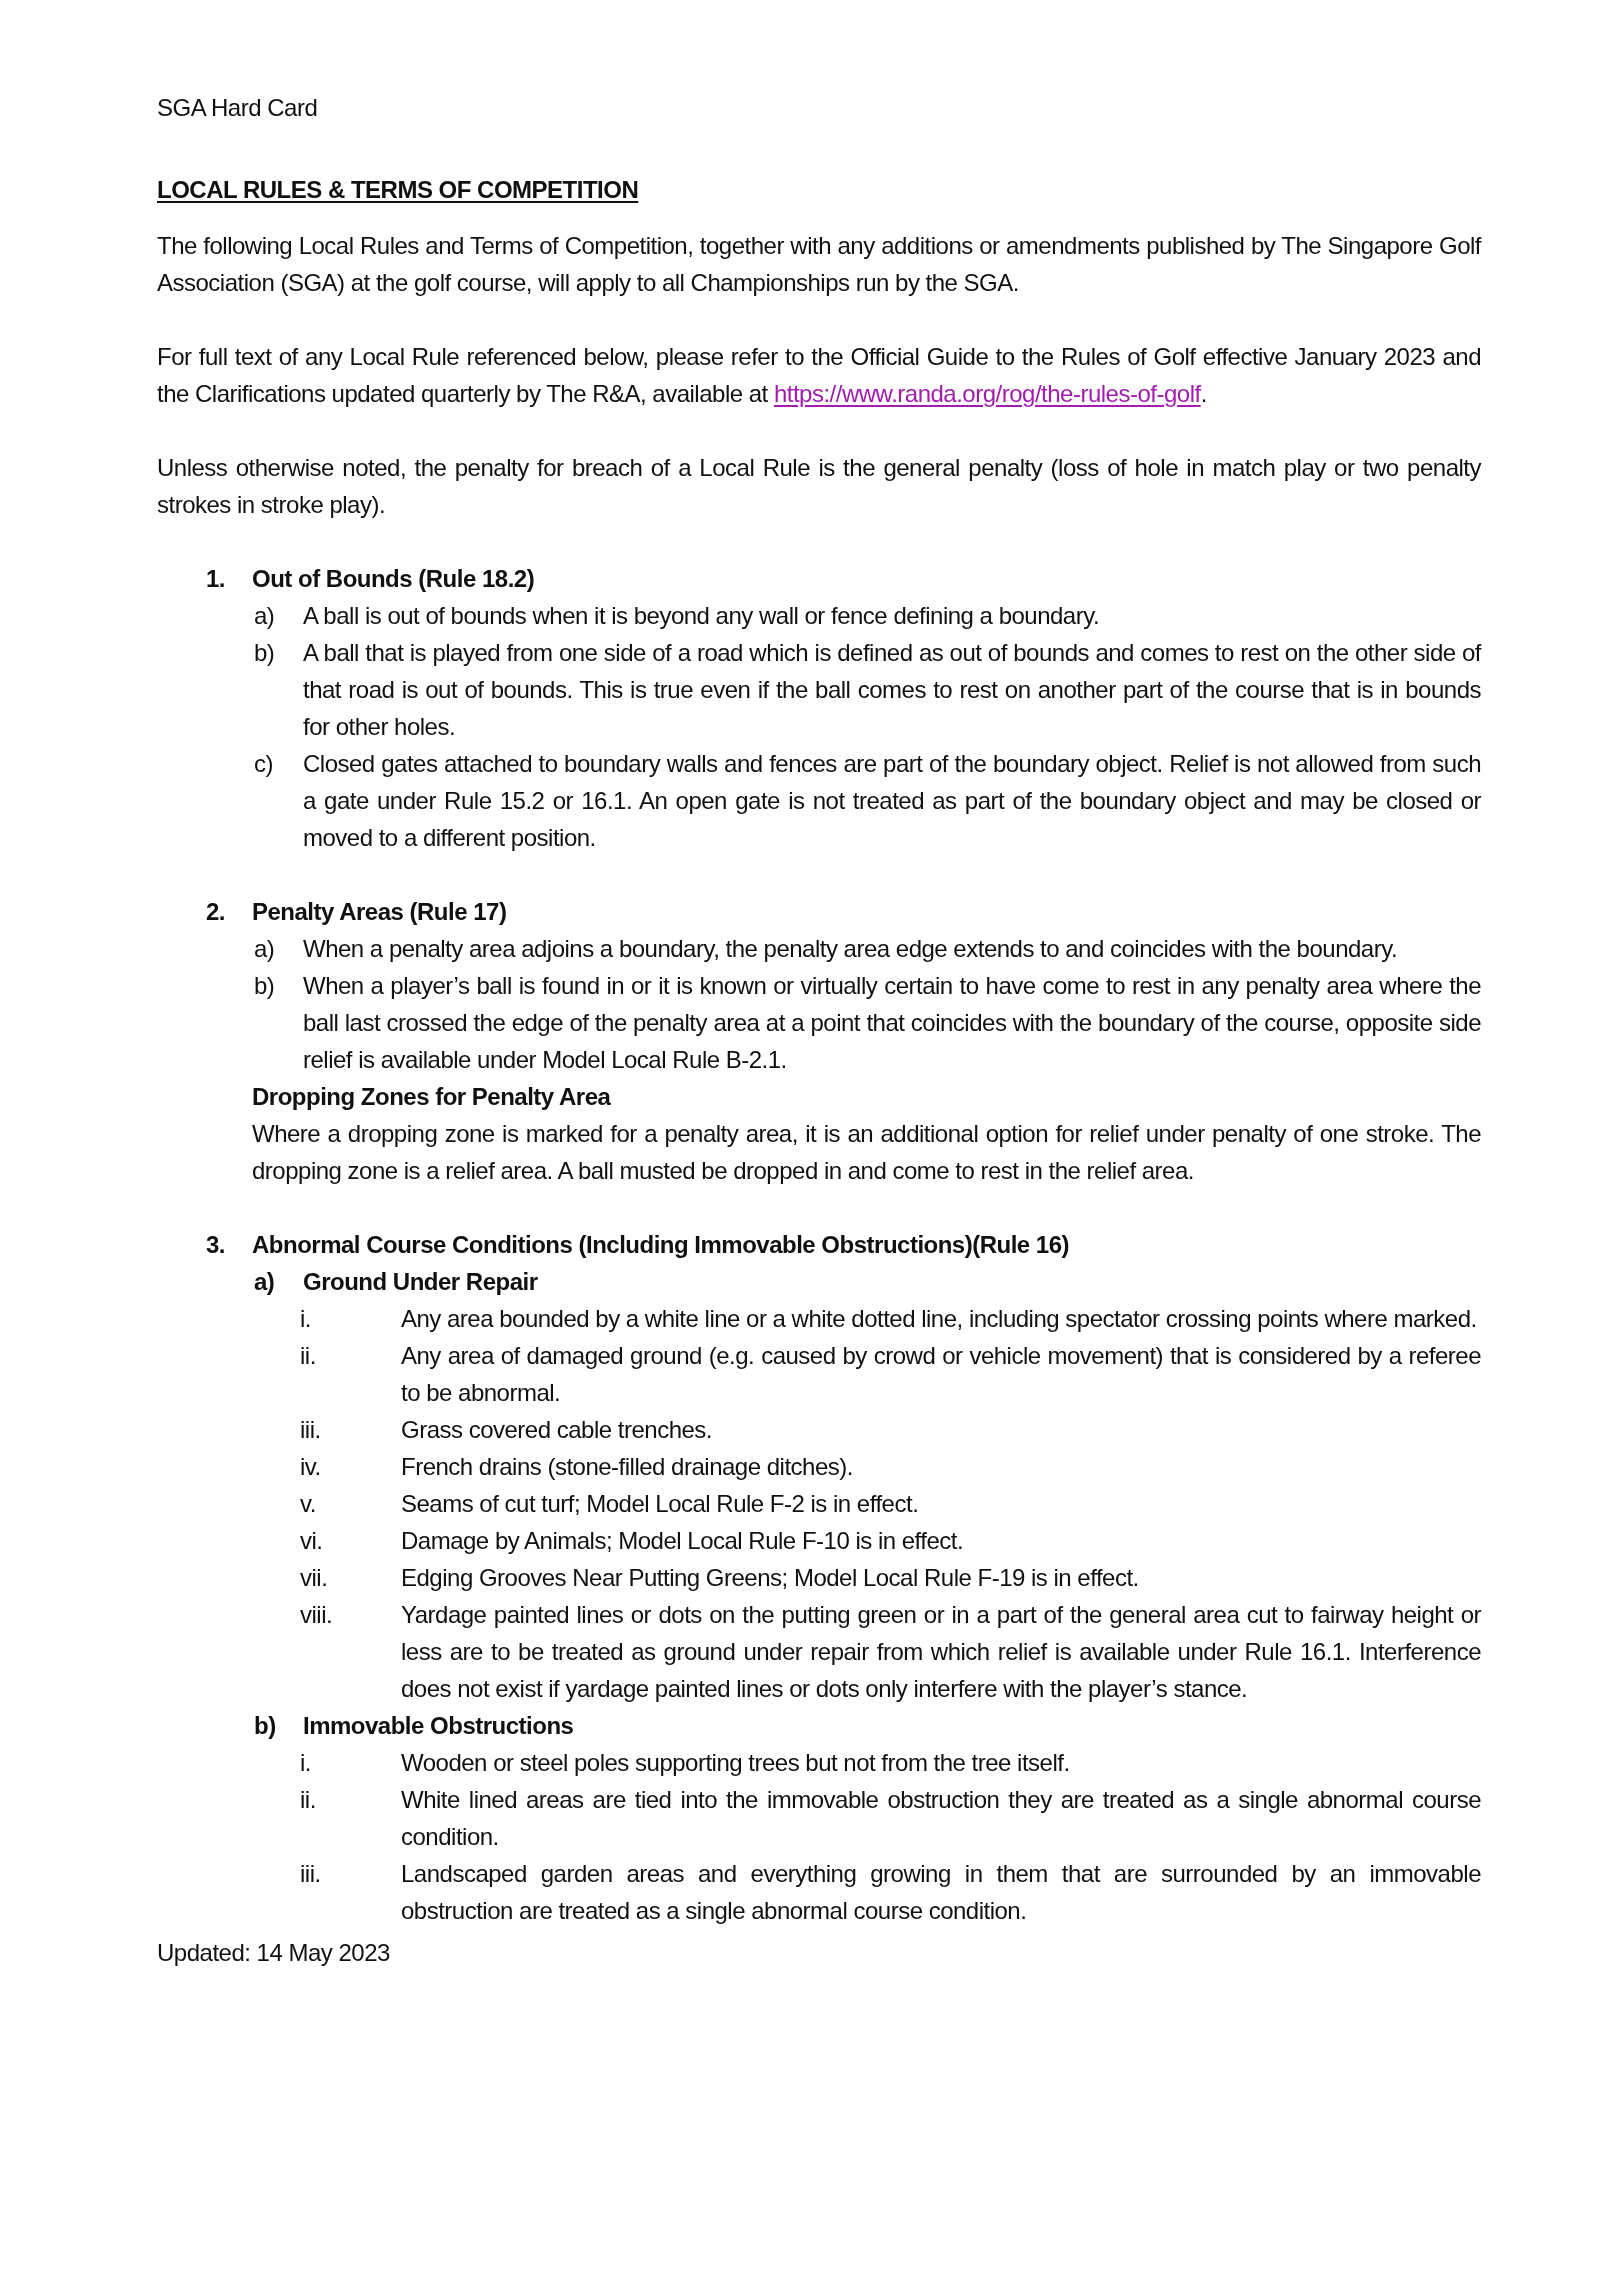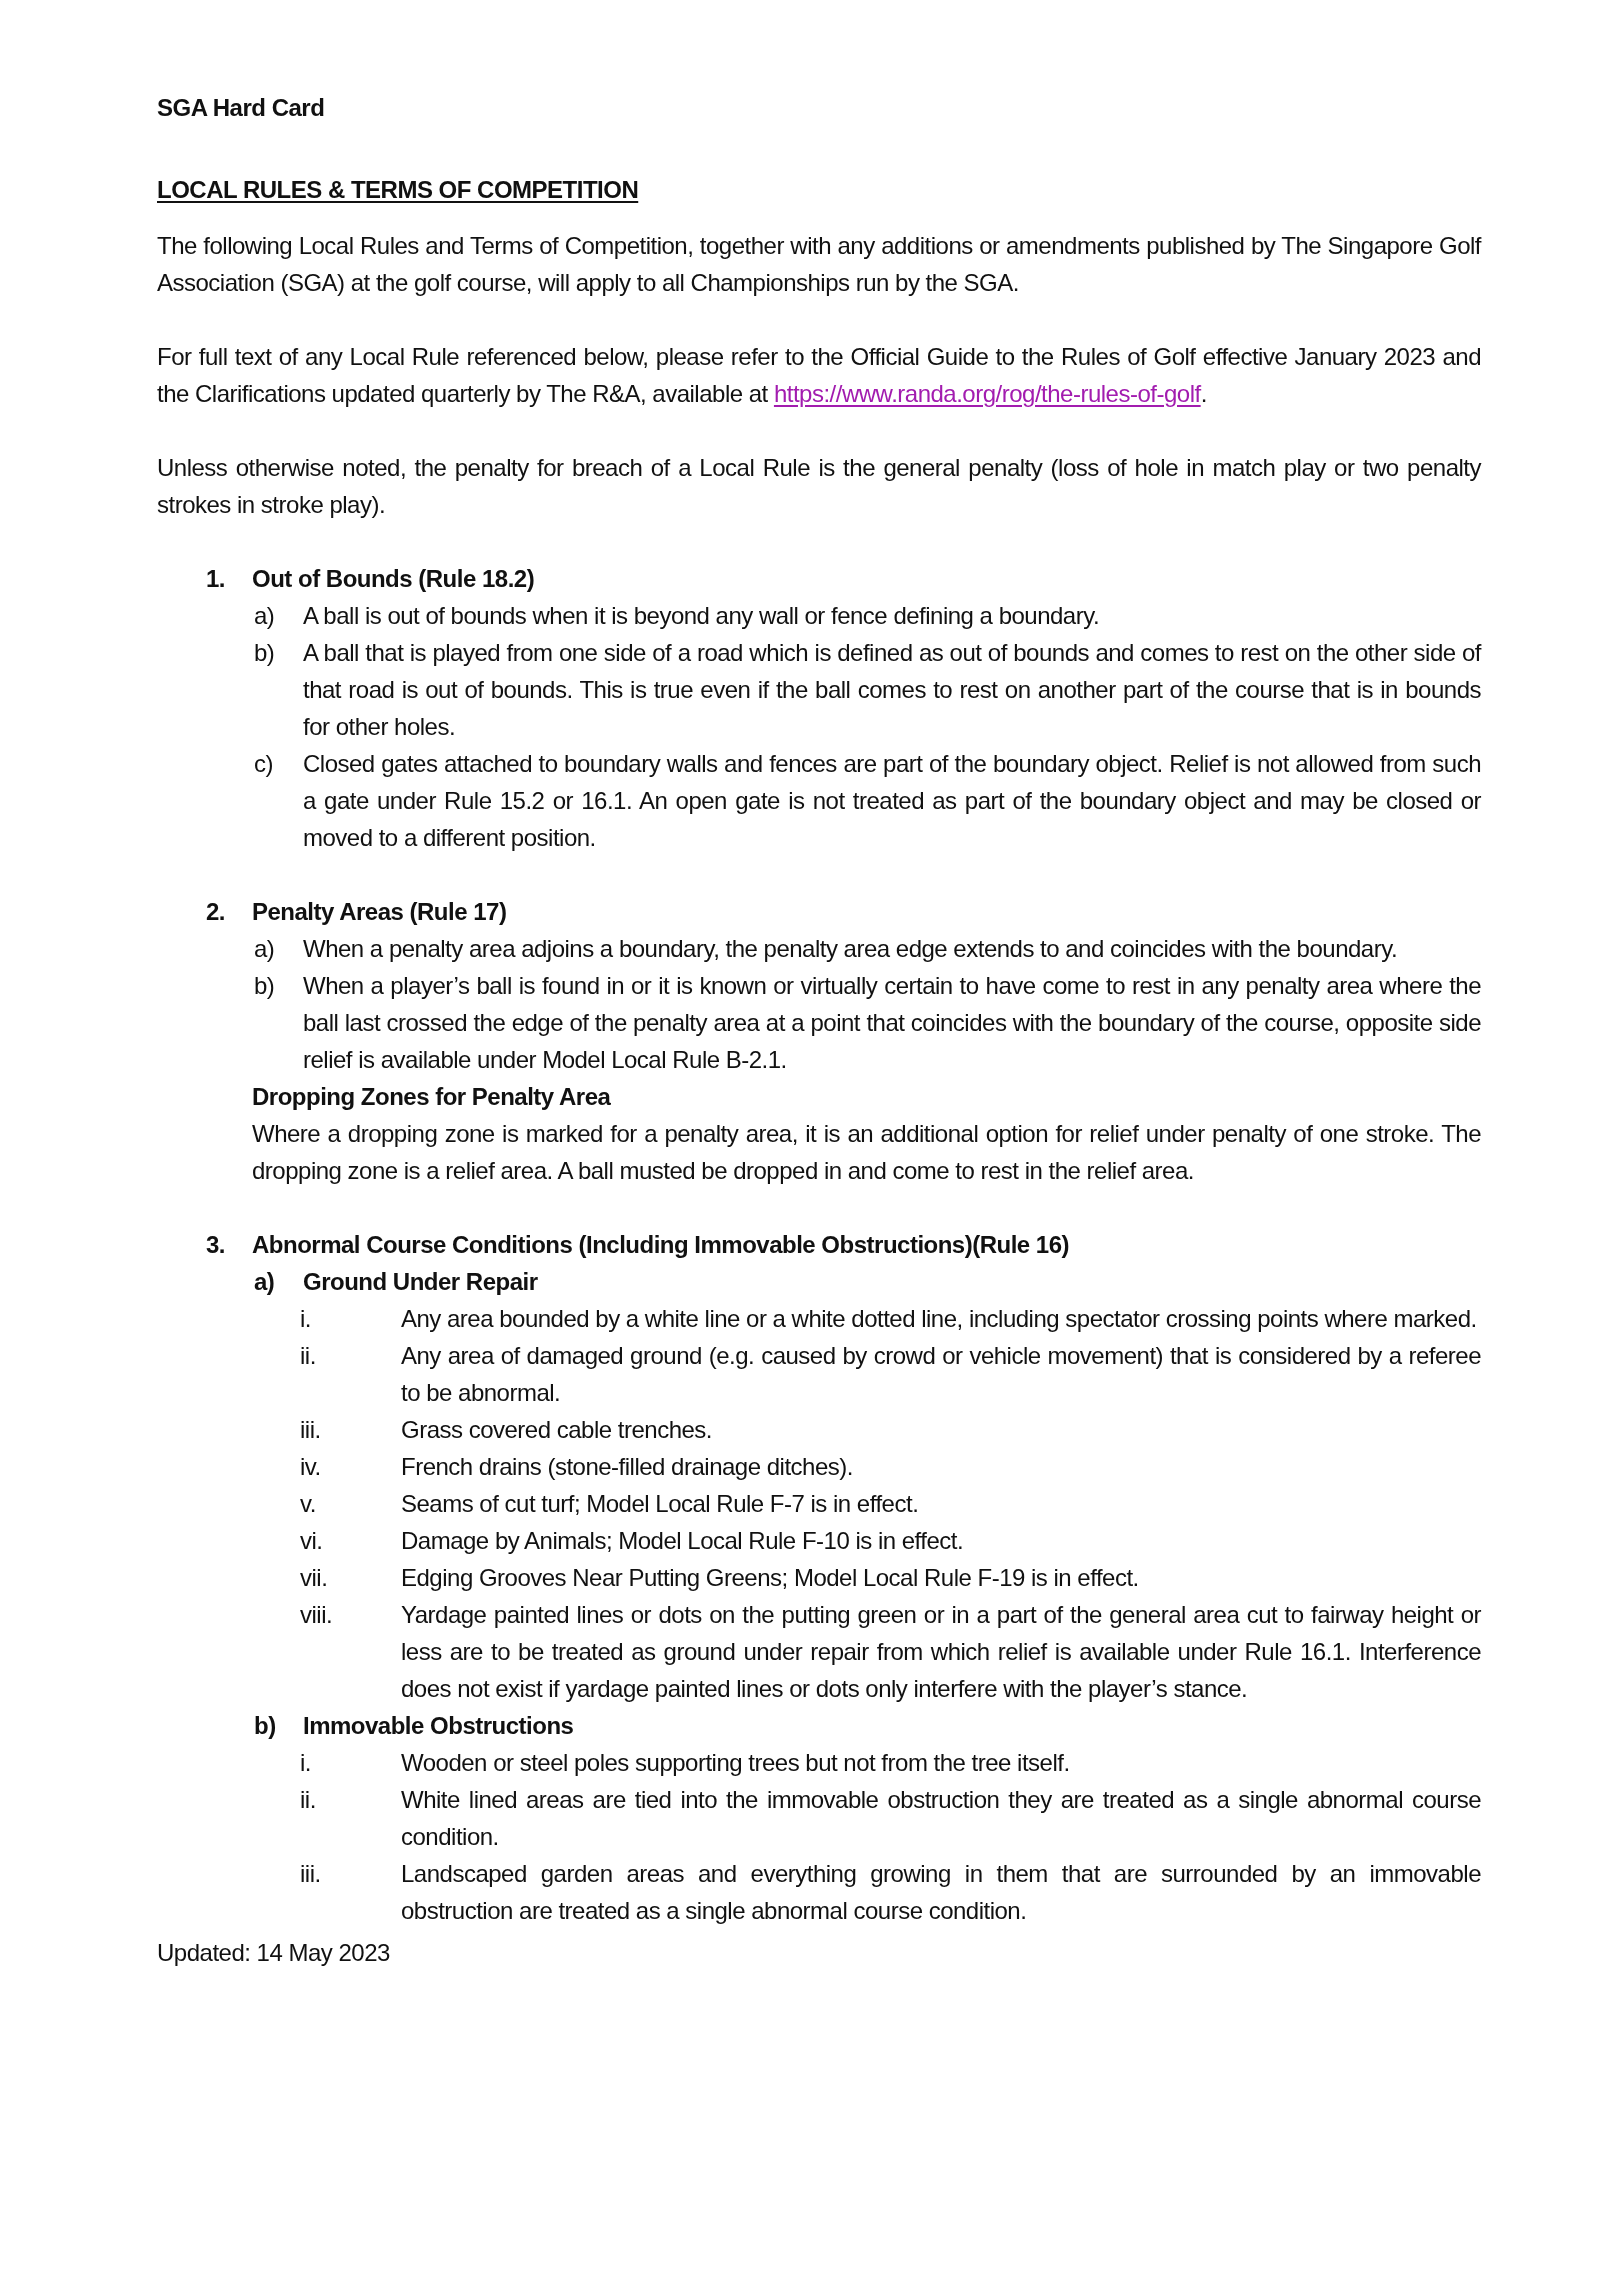--- a/index.html
+++ b/index.html
@@ -6,21 +6,21 @@
   body {
     width: 1623px; height: 2295px; position: relative; overflow: hidden;
     font-family: "Liberation Sans", "DejaVu Sans", sans-serif;
     color: #111111;
   }
   .page {
     position: absolute; left: 157px; top: 89px; width: 1324px;
     font-size: 24px; line-height: 37px; letter-spacing: -0.5px;
     word-spacing: 0px;
   }
-  .title { text-align: center; font-weight: bold; margin: 0; }
+  .title { text-align: center; font-weight: normal; margin: 0; }
   .subtitle { text-align: left; font-weight: bold; text-decoration: underline; margin: 45px 0 0 0; text-underline-offset: 3.2px; }
   p { margin: 0; text-align: justify; text-align-last: left; }
   .gap { height: 37px; }
   .para1 { margin-top: 19px; }
   a.link { color: #a21caf; text-decoration: underline; text-underline-offset: 3.2px; }
   .sec { position: relative; }
   .sec-head { position: relative; padding-left: 95px; font-weight: bold; }
   .sec-num { position: absolute; left: 49px; top: 0; font-weight: bold; }
   .item { position: relative; padding-left: 146px; text-align: justify; text-align-last: left; }
   .item .lbl { position: absolute; left: 97px; top: 0; }
@@ -92,21 +92,21 @@
     </div>
 
     <div class="item bold">
       <span class="lbl">a)</span>
       <span>Ground Under Repair</span>
     </div>
     <div class="sub"><span class="lbl">i.</span><span>Any area bounded by a white line or a white dotted line, including spectator crossing points where marked.</span></div>
     <div class="sub"><span class="lbl">ii.</span><span>Any area of damaged ground (e.g. caused by crowd or vehicle movement) that is considered by a referee to be abnormal.</span></div>
     <div class="sub"><span class="lbl">iii.</span><span>Grass covered cable trenches.</span></div>
     <div class="sub"><span class="lbl">iv.</span><span>French drains (stone-filled drainage ditches).</span></div>
-    <div class="sub"><span class="lbl">v.</span><span>Seams of cut turf; Model Local Rule F-7 is in effect.</span></div>
+    <div class="sub"><span class="lbl">v.</span><span>Seams of cut turf; Model Local Rule F-2 is in effect.</span></div>
     <div class="sub"><span class="lbl">vi.</span><span>Damage by Animals; Model Local Rule F-10 is in effect.</span></div>
     <div class="sub"><span class="lbl">vii.</span><span>Edging Grooves Near Putting Greens; Model Local Rule F-19 is in effect.</span></div>
     <div class="sub"><span class="lbl">viii.</span><span>Yardage painted lines or dots on the putting green or in a part of the general area cut to fairway height or less are to be treated as ground under repair from which relief is available under Rule 16.1. Interference does not exist if yardage painted lines or dots only interfere with the player’s stance.</span></div>
 
     <div class="item bold">
       <span class="lbl">b)</span>
       <span>Immovable Obstructions</span>
     </div>
     <div class="sub"><span class="lbl">i.</span><span>Wooden or steel poles supporting trees but not from the tree itself.</span></div>
     <div class="sub"><span class="lbl">ii.</span><span>White lined areas are tied into the immovable obstruction they are treated as a single abnormal course condition.</span></div>

